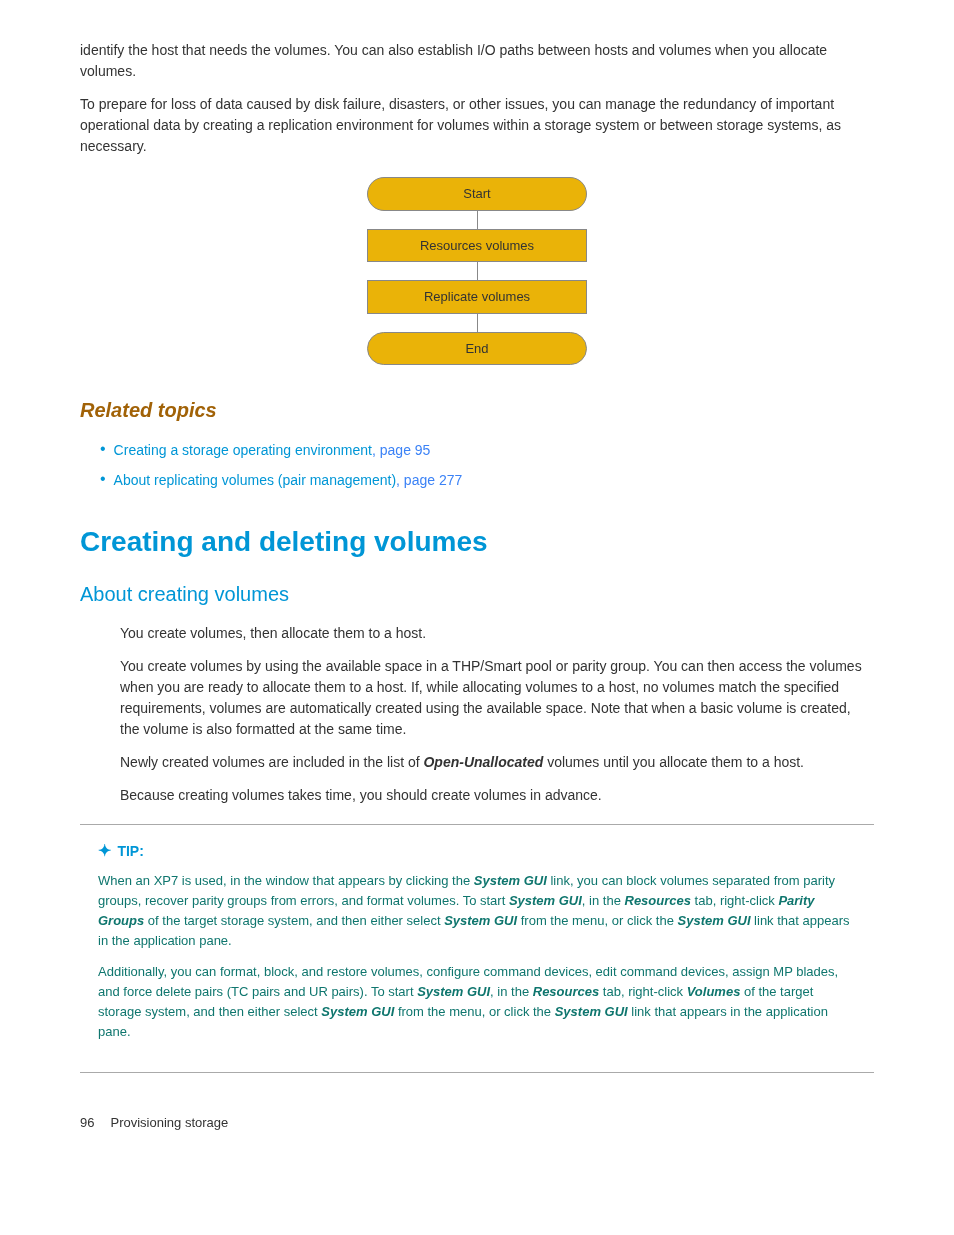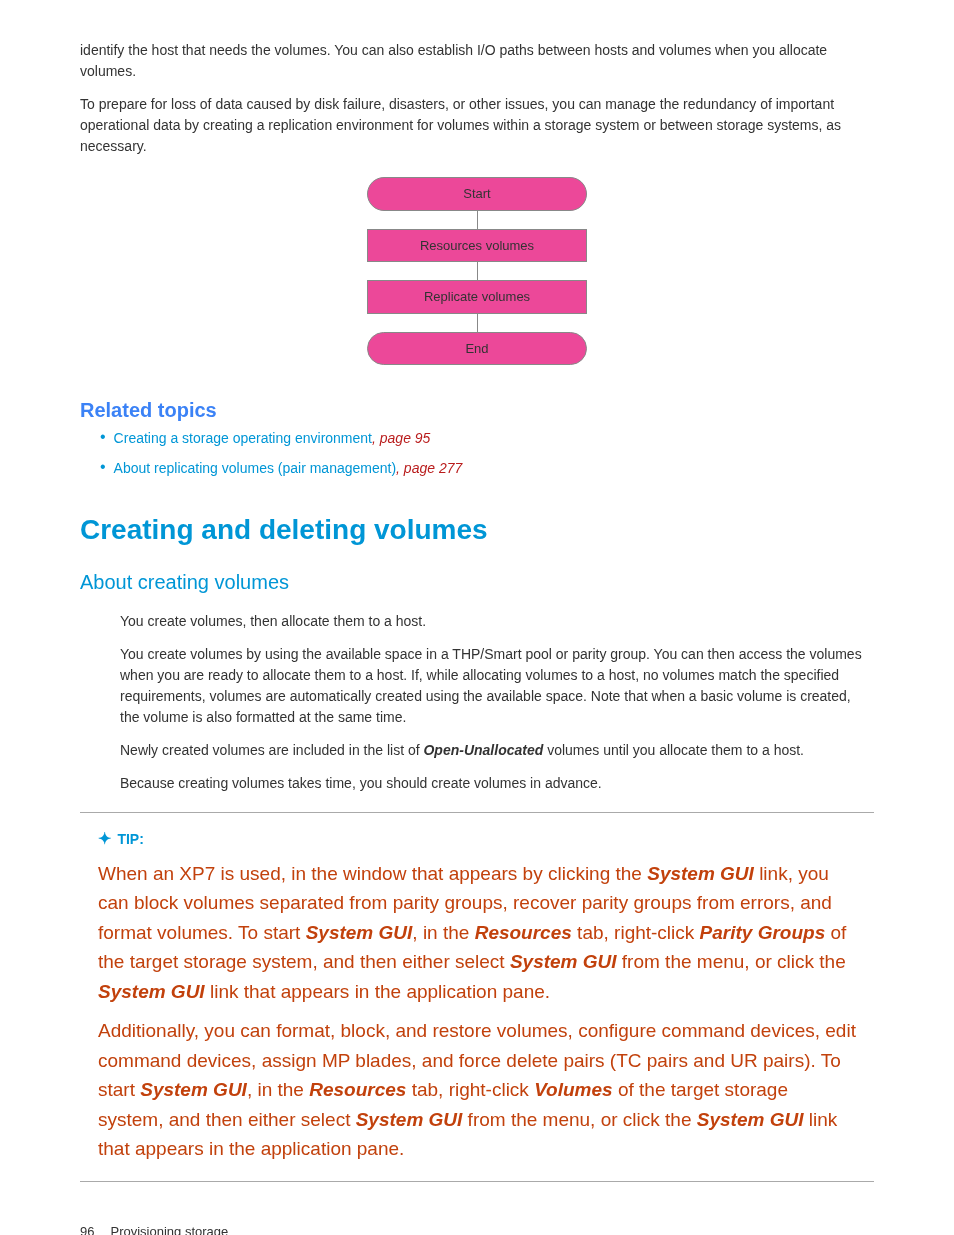--- a/index.html
+++ b/index.html
@@ -31,39 +31,41 @@
       display: flex;
       flex-direction: column;
       align-items: center;
     }
     .flow-box {
       border: 1px solid #888;
       width: 220px;
       text-align: center;
       padding: 6px 10px;
       font-size: 13px;
-      background: #ec4899;
+      background: #eab308;
       color: #333;
     }
     .flow-box.rounded {
       border-radius: 20px;
     }
     .flow-arrow {
       width: 1px;
       height: 18px;
       background: #888;
       margin: 0 auto;
     }
 
     
     .section-heading {
-      color: #3b82f6;
+      color: #a16207;
       font-size: 20px;
       font-weight: bold;
+      margin-bottom: 12px;
       margin-top: 30px;
+      font-style: italic;
     }
     .related-list {
       list-style: none;
       padding-left: 20px;
       margin-bottom: 30px;
     }
     .related-list li {
       margin-bottom: 6px;
       display: flex;
       align-items: flex-end;
@@ -72,22 +74,21 @@
       content: "•";
       color: #0096d6;
       margin-right: 8px;
       font-size: 16px;
     }
     .related-list a {
       color: #0096d6;
       text-decoration: none;
     }
     .related-list span {
-      color: #b91c1c;
-      font-style: italic;
+      color: #3b82f6;
     }
 
     
     .chapter-heading {
       color: #0096d6;
       font-size: 28px;
       font-weight: bold;
       margin-top: 30px;
       margin-bottom: 16px;
       border-bottom: none;
@@ -133,26 +134,26 @@
       margin-bottom: 8px;
       display: flex;
       align-items: center;
       gap: 6px;
     }
     .tip-icon {
       font-size: 16px;
     }
     .tip-body p {
       margin-bottom: 10px;
-      color: #c2410c;
-      font-size: 19px;
+      color: #0f766e;
+      font-size: 13px;
       line-height: 1.55;
     }
     .tip-body p:last-child {
-      margin-bottom: 4px;
+      margin-bottom: 16px;
     }
 
     
     .page-footer {
       margin-top: 40px;
       border-top: none;
       font-size: 13px;
       color: #333;
       display: flex;
       align-items: center;

